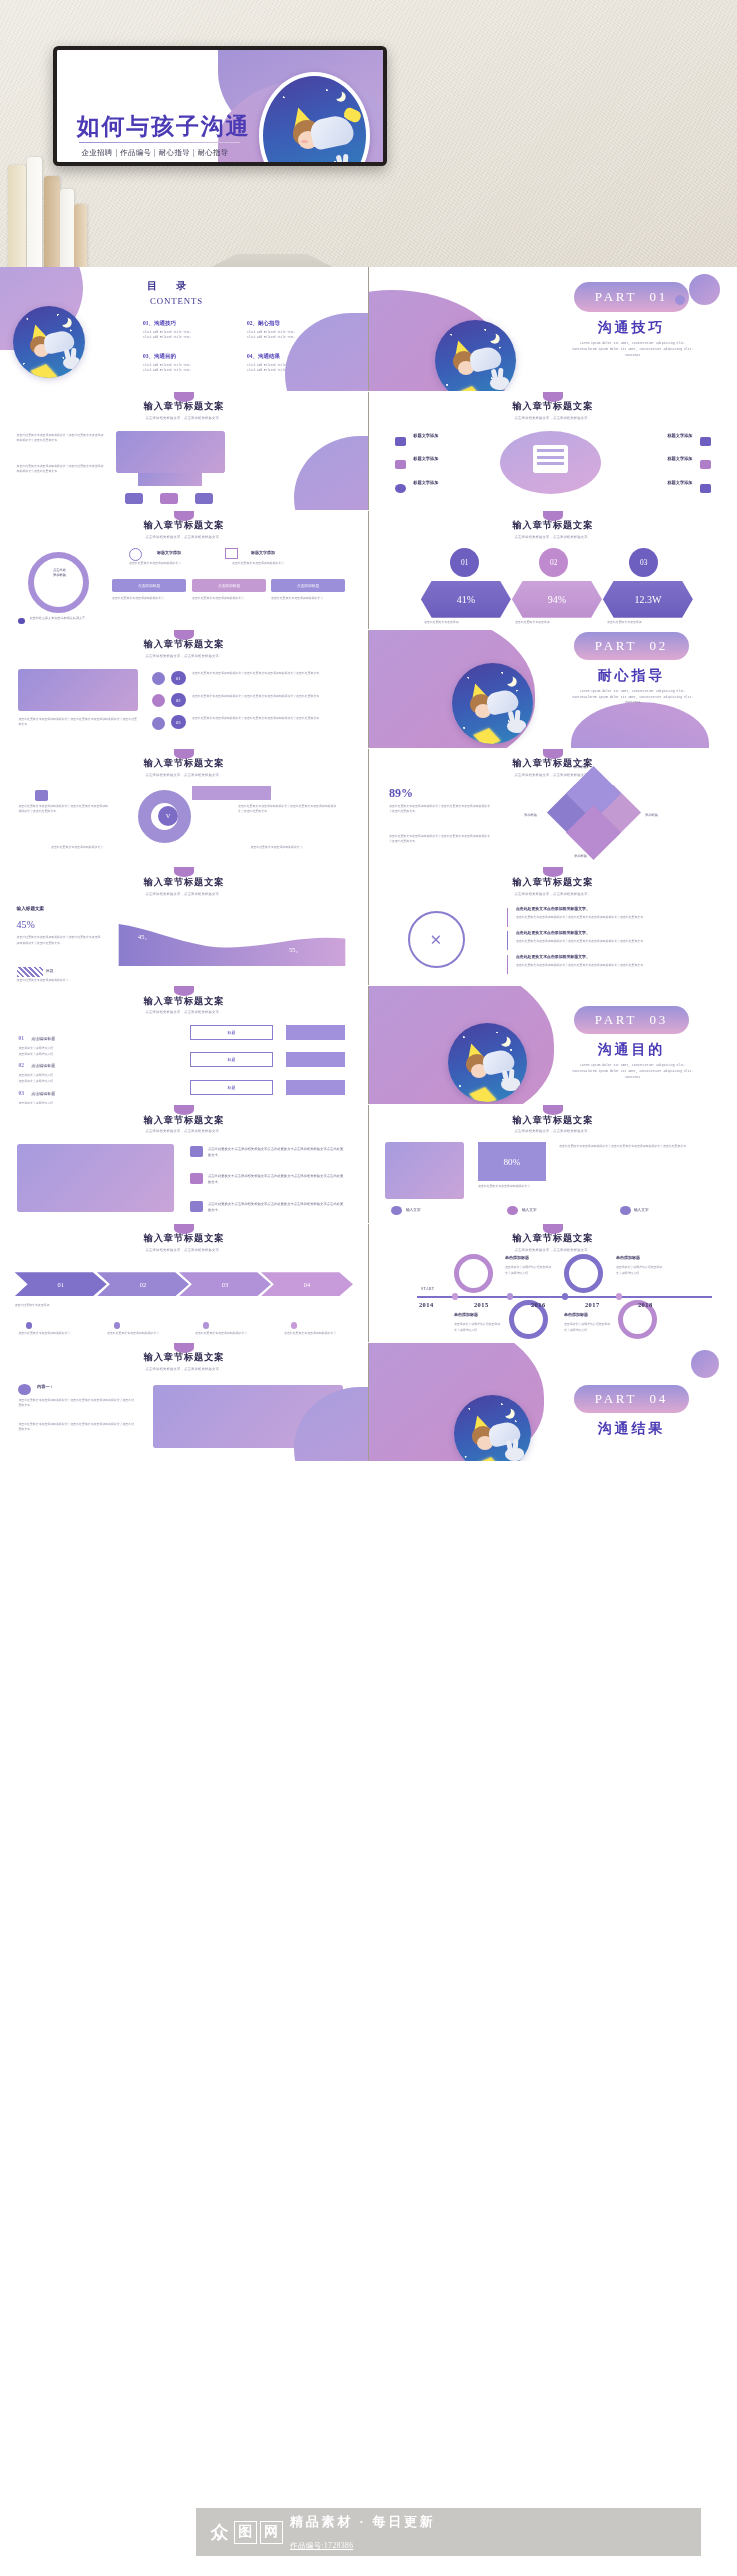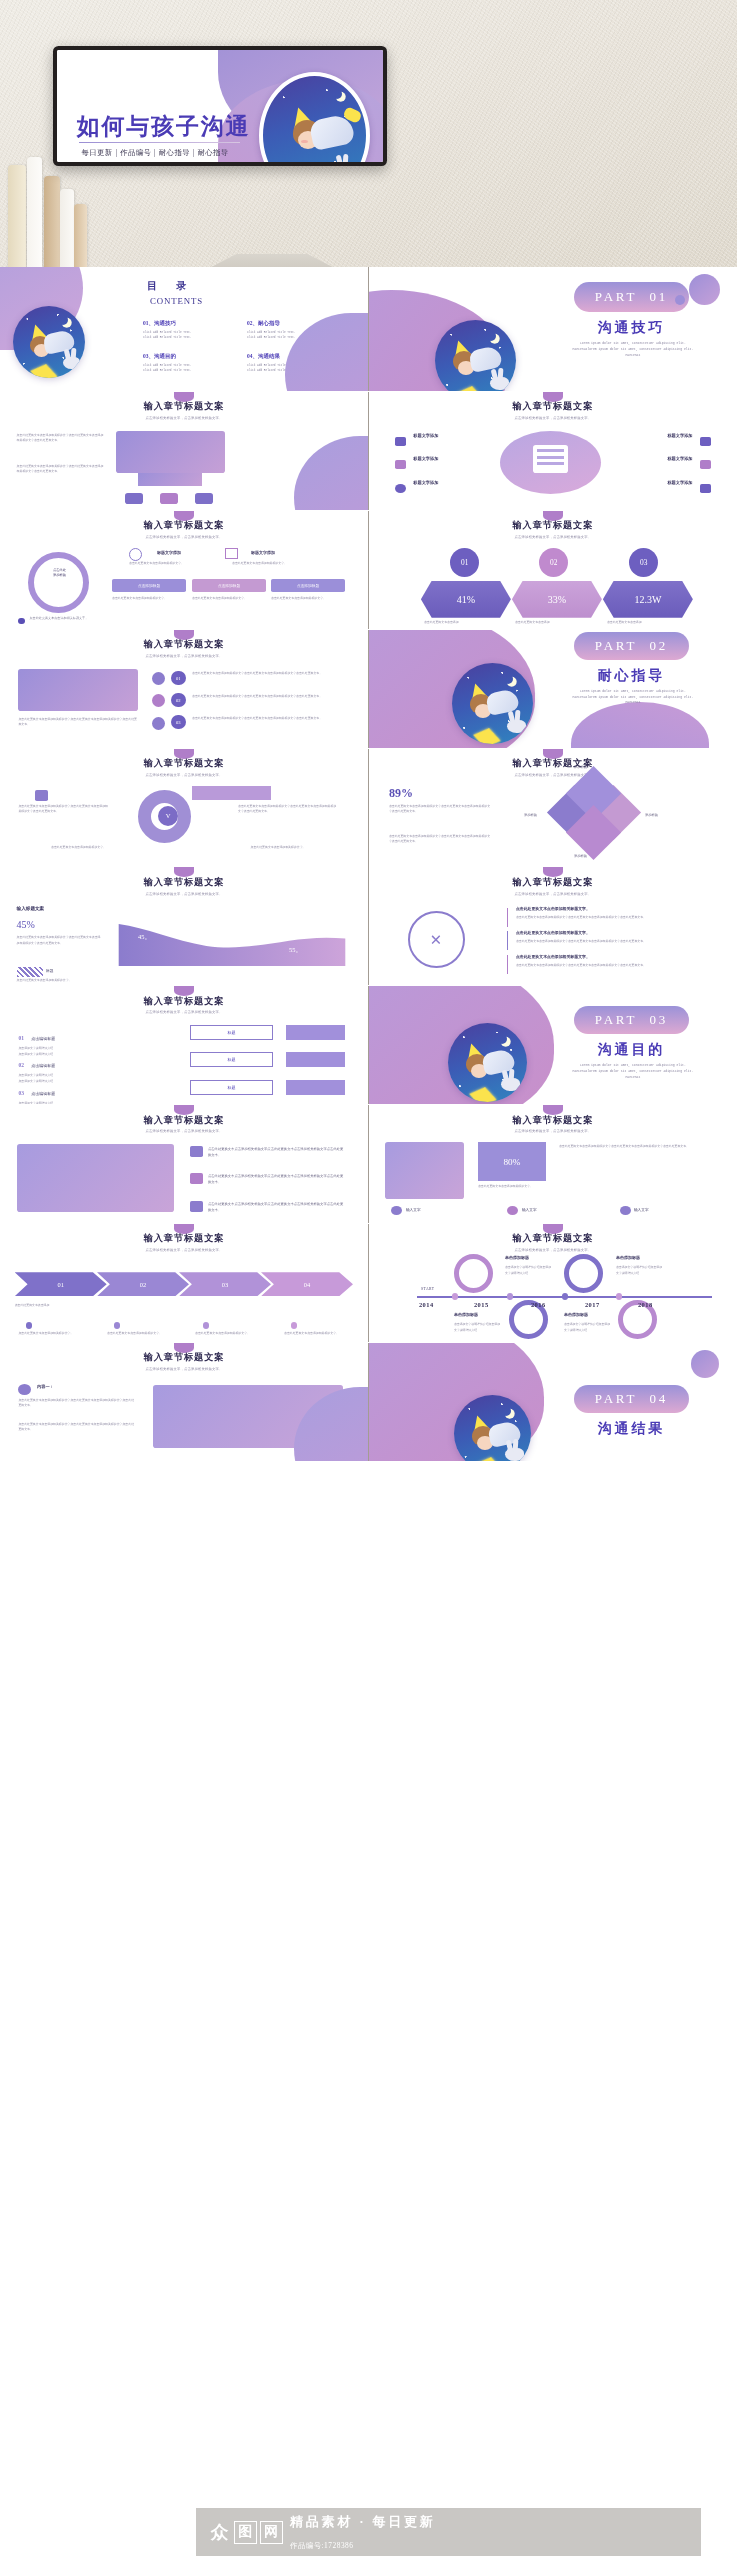--- a/index.html
+++ b/index.html
@@ -166,21 +166,21 @@
   
   .wm { position:absolute; left:196px; bottom:20px; width:505px; height:48px;
     background:rgba(168,165,160,.62); display:flex; align-items:center; gap:7.4px;
     padding-left:12px; }
   .wm-logo { display:flex; gap:2.8px; }
   .wm-ch { width:23px; height:23px; border:1.8px solid #fff; color:#fff; font-size:14px;
     display:flex; align-items:center; justify-content:center; font-weight:700; }
   .wm-ch.nb { border:none; font-size:17.5px; }
   .wm-txt { color:#fff; }
   .wm-t1 { font-size:13px; letter-spacing:2.8px; font-weight:700; }
-  .wm-t2 { font-size:7.4px; letter-spacing:0.5px; margin-top:10px; }
+  .wm-t2 { font-size:7.4px; letter-spacing:0.5px; margin-top:10px;text-decoration:underline; }
 </style>
 </head>
 <body>
 
 <div class="hero">
   <div class="hero-wall"></div>
   <div class="hero-noise"></div>
 
   <div class="rolls">
     <div class="roll r1"></div>
@@ -204,21 +204,21 @@
           <div class="kid-face"></div>
           <div class="kid-cheek"></div>
           <div class="kid-body"></div>
           <div class="kid-foot"></div>
           <div class="star-big"></div>
           <div class="bunny"></div>
         </div>
         <div class="t-main zh">如何与孩子沟通</div>
         <div class="t-rule"></div>
         <div class="t-sub zh">
-          <span>每日更新</span>|<span>作品编号</span>|<span>耐心指导</span>|<span>耐心指导</span>
+          <span>企业招聘</span>|<span>作品编号</span>|<span>耐心指导</span>|<span>耐心指导</span>
         </div>
         <div class="t-en">
           <div>Click Add Related Title Text, Click Add Related Title Text,</div>
           <div>Click Add Related Title Text, Click Add Related Title Text.</div>
         </div>
         <div class="t-btn"></div>
       </div>
     </div>
     <div class="monitor-stand"></div>
 
@@ -373,21 +373,21 @@
     <div class="slide" style="height:118px">
       <div class="cap-dot" style="top:0;width:20px;height:10px"></div>
       <div class="sec-head">
         <div class="t zh">输入章节标题文案</div>
         <div class="s zh">点击添加相关标题文字，点击添加相关标题文字。</div>
       </div>
       <div class="circ-num" style="left:81px;top:37px;background:#6d5fc0">01</div>
       <div class="circ-num" style="left:170px;top:37px;background:#c08ace">02</div>
       <div class="circ-num" style="left:260px;top:37px;background:#6d5fc0">03</div>
       <div class="hexa" style="left:52px;top:70px;width:90px;background:linear-gradient(180deg,#7f71c9,#6a5cbb)">41%</div>
-      <div class="hexa" style="left:143px;top:70px;width:90px;background:linear-gradient(180deg,#cba3da,#bd8fce)">33%</div>
+      <div class="hexa" style="left:143px;top:70px;width:90px;background:linear-gradient(180deg,#cba3da,#bd8fce)">94%</div>
       <div class="hexa" style="left:234px;top:70px;width:90px;background:linear-gradient(180deg,#7f71c9,#6a5cbb)">12.3W</div>
       <div class="tiny zh" style="position:absolute;left:55px;top:109px;width:79px">点击此处更换文本点击添加</div>
       <div class="tiny zh" style="position:absolute;left:146px;top:109px;width:79px">点击此处更换文本点击添加</div>
       <div class="tiny zh" style="position:absolute;left:238px;top:109px;width:79px">点击此处更换文本点击添加</div>
     </div>
   </div>
 
   <div class="row">
     <div class="slide" style="height:118px">
       <div class="cap-dot" style="top:0;width:20px;height:10px"></div>

